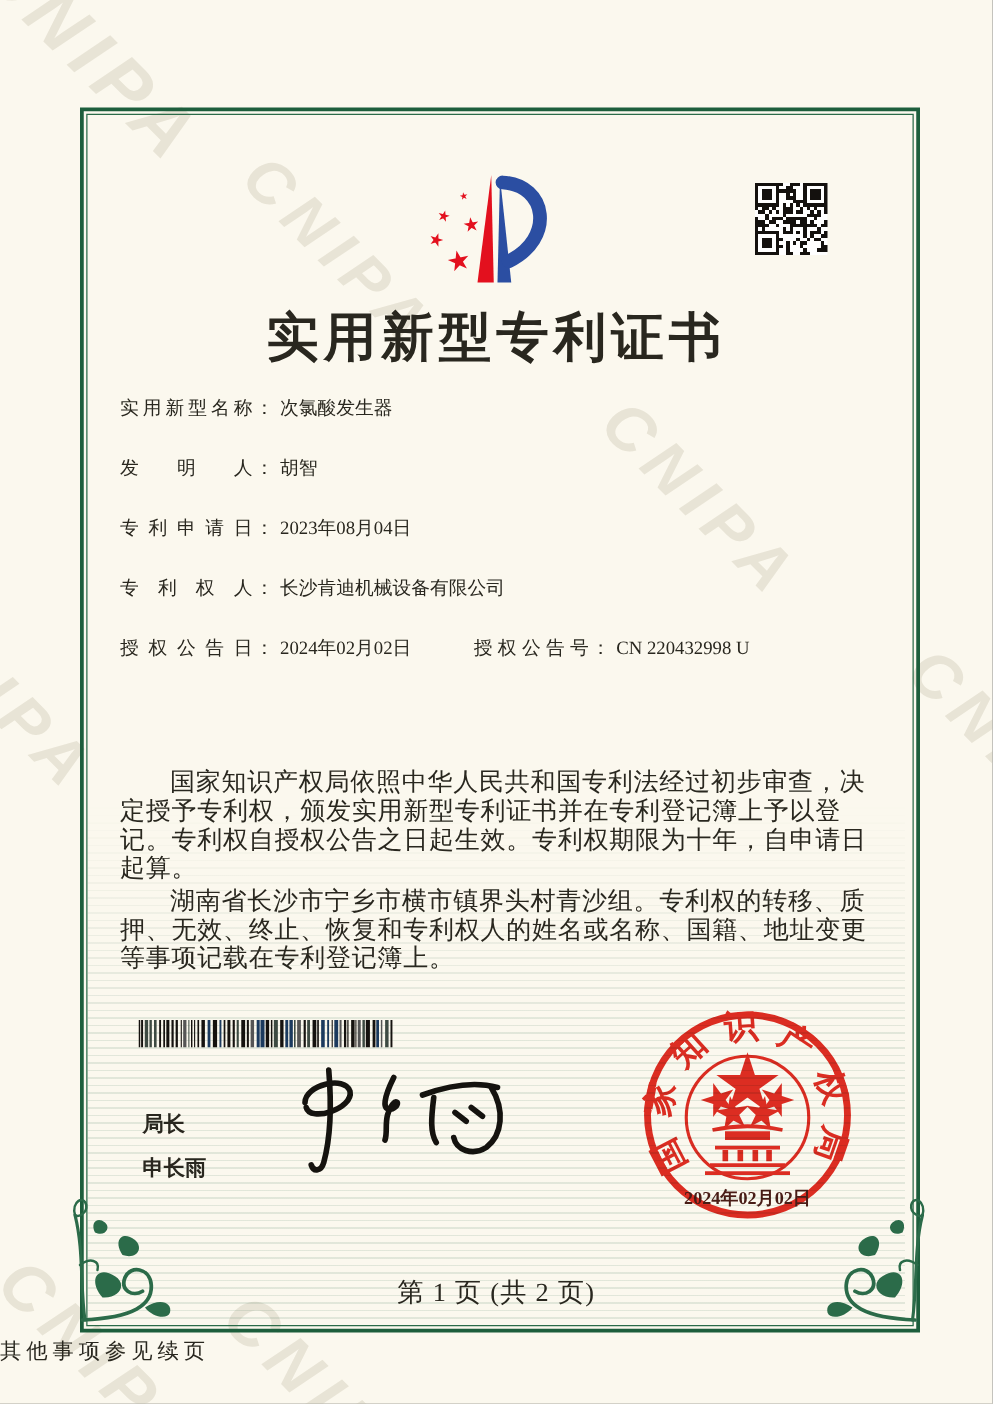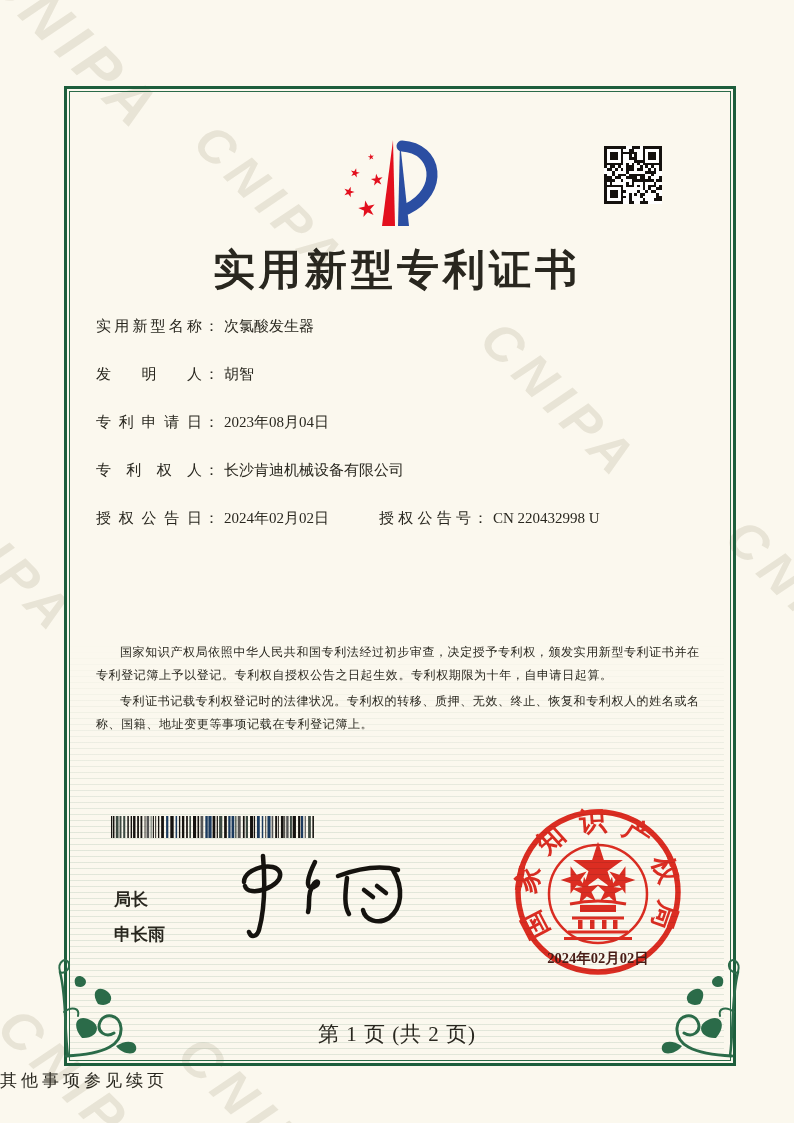--- a/index.html
+++ b/index.html
@@ -21,21 +21,21 @@
   .logo{position:absolute;left:341px;top:135px;z-index:2;}
   .qr{position:absolute;left:604px;top:146px;z-index:2;}
   .title{position:absolute;left:0;right:0;top:242px;text-align:center;font-size:42px;font-weight:700;
          letter-spacing:4px;z-index:2;}
   .fields{position:absolute;left:96px;top:317px;width:622px;font-size:15px;z-index:2;}
   .frow{position:relative;height:25px;margin-bottom:23px;white-space:nowrap;}
   .flabel{display:inline-block;width:106px;text-align:justify;text-align-last:justify;vertical-align:top;}
   .fcolon{display:inline-block;margin:0 5px 0 2px;}
   .pair2{position:absolute;left:283px;top:0;}
   .pair2 .flabel{width:92px;}
-  .paras{position:absolute;left:96px;top:641px;width:606px;font-size:12px;line-height:23px;
+  .paras{position:absolute;left:96px;top:615px;width:606px;font-size:20px;line-height:23px;
          letter-spacing:.6px;z-index:2;}
   .paras p{margin:0 0 3px;text-indent:2em;}
   .barcode{position:absolute;left:110px;top:816px;z-index:2;}
   .comm{position:absolute;left:114px;top:882px;font-family:"Liberation Sans","DejaVu Sans",sans-serif;
         font-weight:700;font-size:17px;line-height:35px;z-index:2;}
   .sig{position:absolute;left:218px;top:846px;z-index:2;}
   .seal{position:absolute;left:512px;top:806px;z-index:3;mix-blend-mode:multiply;opacity:.95;}
   .pageno{position:absolute;left:0;right:0;top:1020px;text-align:center;font-size:21px;
           letter-spacing:1px;z-index:2;}
   .flourish{position:absolute;z-index:2;}
@@ -340,21 +340,21 @@
     <div class="frow">
       <span class="flabel">授权公告日</span><span class="fcolon">：</span><span>2024年02月02日</span>
       <span class="pair2">
         <span class="flabel">授权公告号</span><span class="fcolon">：</span><span>CN 220432998 U</span>
       </span>
     </div>
   </div>
 
   <div class="paras">
     <p>国家知识产权局依照中华人民共和国专利法经过初步审查，决定授予专利权，颁发实用新型专利证书并在专利登记簿上予以登记。专利权自授权公告之日起生效。专利权期限为十年，自申请日起算。</p>
-    <p>专利证书记载专利权登记时的法律状况。专利权的转移、质押、无效、终止、恢复和专利权人的姓名或名称、国籍、地址变更等事项记载在专利登记簿上。</p>
+    <p>湖南省长沙市宁乡市横市镇界头村青沙组。专利权的转移、质押、无效、终止、恢复和专利权人的姓名或名称、国籍、地址变更等事项记载在专利登记簿上。</p>
   </div>
 
   <svg class="barcode" width="206" height="22" viewBox="0 0 206 22">
     <g id="barcode">
         <rect x="1.00" y="0" width="1.18" height="22" fill="#15120f"></rect>
         <rect x="2.88" y="0" width="1.57" height="22" fill="#15120f"></rect>
         <rect x="5.82" y="0" width="2.70" height="22" fill="#3d4a42"></rect>
         <rect x="9.56" y="0" width="1.92" height="22" fill="#3d4a42"></rect>
         <rect x="13.20" y="0" width="2.08" height="22" fill="#3d4a42"></rect>
         <rect x="17.34" y="0" width="1.50" height="22" fill="#15120f"></rect>

